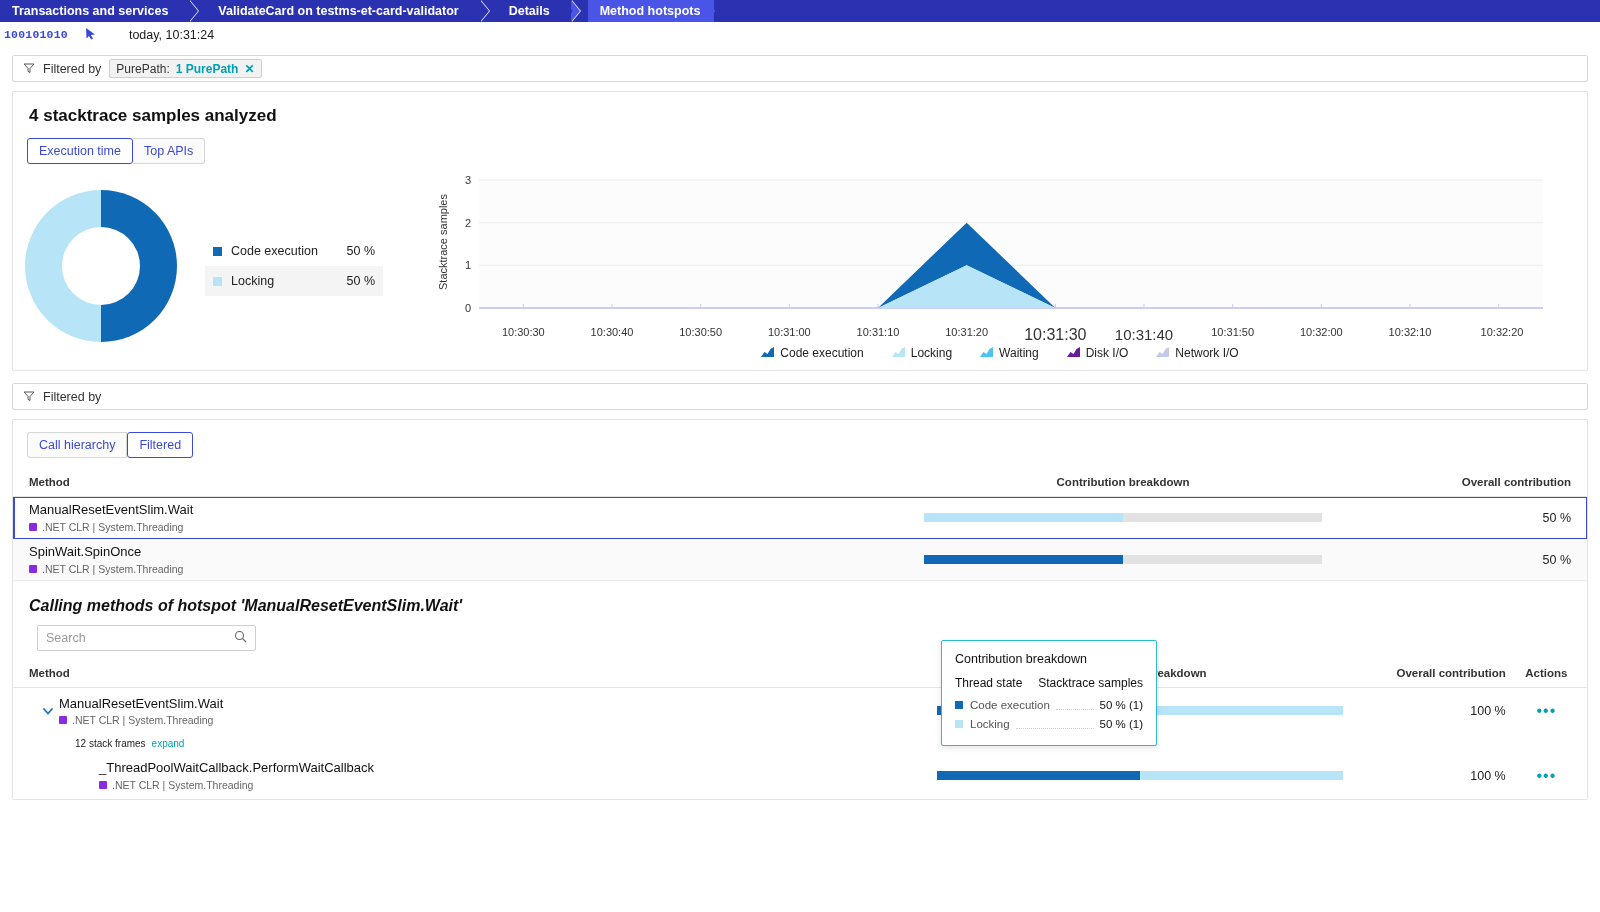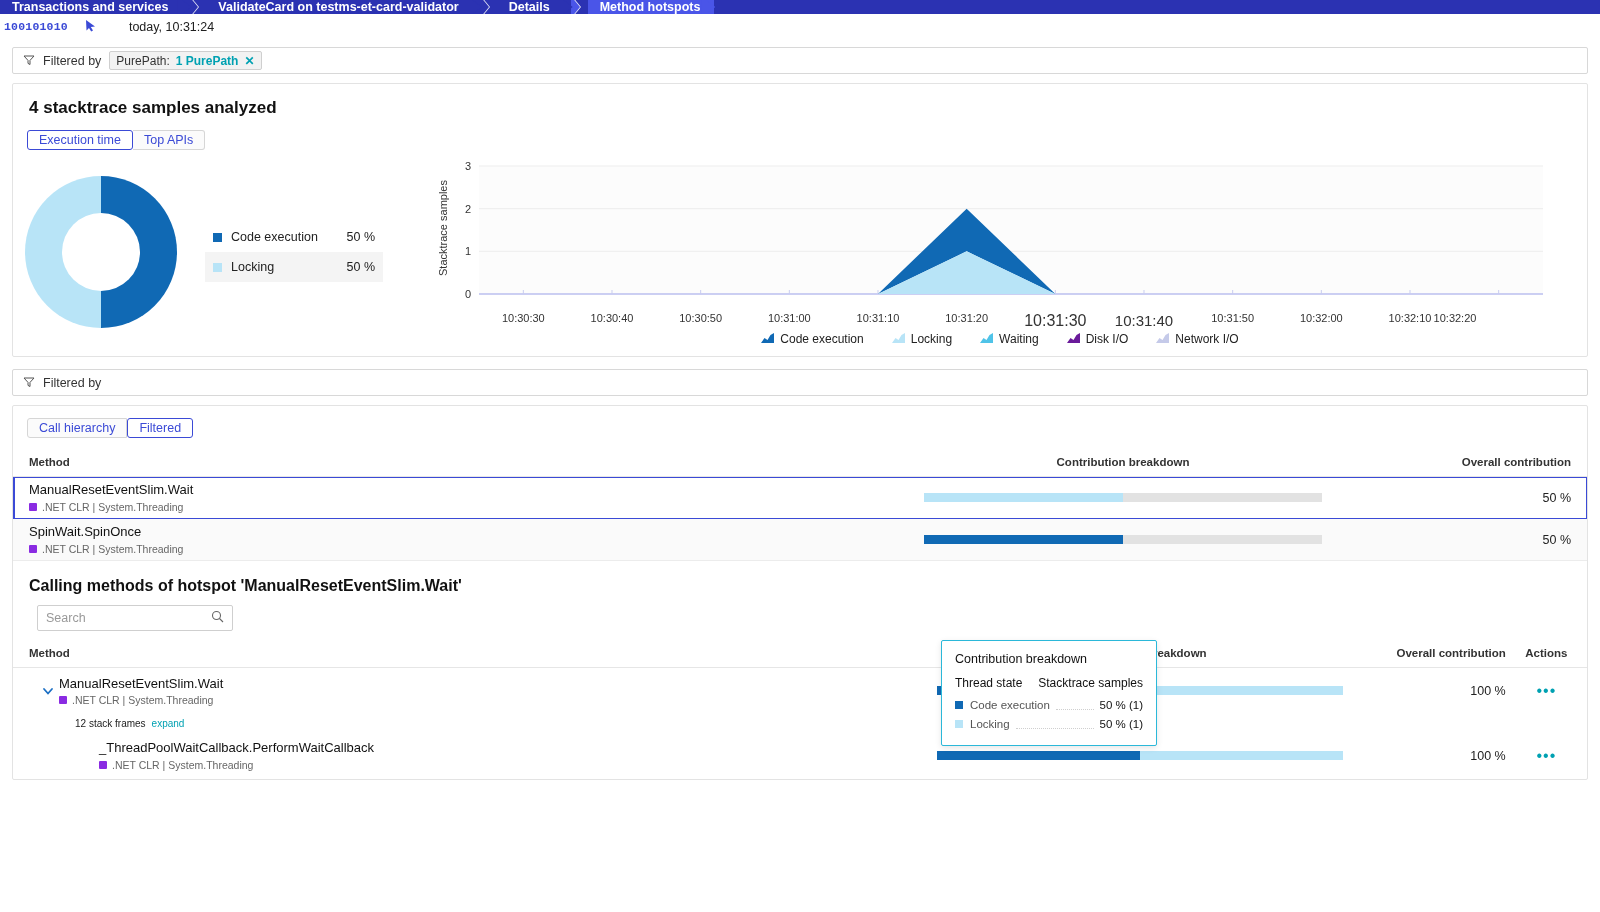--- a/index.html
+++ b/index.html
@@ -7,21 +7,21 @@
     width: 1600px; height: 912px;
     background: #ffffff;
     font-family: "Liberation Sans", sans-serif;
     color: #1a1a1a;
     overflow: hidden;
   }
   body { position: relative; }
 
   
   .breadcrumb {
-    height: 14px;
+    height: 22px;
     background: #2b32b2;
     display: flex;
     align-items: stretch;
     overflow: hidden;
   }
   .crumb {
     position: relative;
     display: flex;
     align-items: center;
     padding: 0 22px 0 12px;
@@ -138,21 +138,21 @@
   .card-title {
     font-size: 17px;
     font-weight: 700;
     color: #111;
     padding: 14px 16px 0 16px;
   }
 
   
   .tabgroup { display: inline-flex; margin: 12px 0 0 14px; }
   .tab {
-    height: 20px;
+    height: 26px;
     padding: 0 11px;
     display: flex;
     align-items: center;
     font-size: 12.5px;
     color: #3b4ad6;
     background: #fbfbfb;
     border: 1px solid #d6d6d6;
     cursor: pointer;
     white-space: nowrap;
   }
@@ -315,24 +315,25 @@
     height: 10px;
   }
   .tt-val { color: #111; font-size: 11.5px; }
 
   
   .sec-title {
     font-size: 16px;
     font-weight: 700;
     color: #111;
     padding: 16px 16px 0 16px;
+    font-style: italic;
   }
   .search-box {
     margin: 10px 0 0 24px;
-    width: 196px;
+    width: 219px;
     height: 26px;
     border: 1px solid #cfcfcf;
     border-radius: 2px;
     display: flex;
     align-items: center;
     padding: 0 8px;
     background: #fff;
   }
   .search-box input {
     flex: 1;
@@ -486,21 +487,21 @@
           <div style="position: absolute; left: 179px; transform: translateX(-50%); font-size: 11px; color: rgb(51, 51, 51); white-space: nowrap;">10:30:40</div>
           <div style="position: absolute; left: 267.667px; transform: translateX(-50%); font-size: 11px; color: rgb(51, 51, 51); white-space: nowrap;">10:30:50</div>
           <div style="position: absolute; left: 356.333px; transform: translateX(-50%); font-size: 11px; color: rgb(51, 51, 51); white-space: nowrap;">10:31:00</div>
           <div style="position: absolute; left: 445px; transform: translateX(-50%); font-size: 11px; color: rgb(51, 51, 51); white-space: nowrap;">10:31:10</div>
           <div style="position: absolute; left: 533.667px; transform: translateX(-50%); font-size: 11px; color: rgb(51, 51, 51); white-space: nowrap;">10:31:20</div>
           <div style="position: absolute; left: 622.333px; transform: translateX(-50%); font-size: 16px; color: rgb(51, 51, 51); white-space: nowrap;">10:31:30</div>
           <div style="position: absolute; left: 711px; transform: translateX(-50%); font-size: 15px; color: rgb(51, 51, 51); white-space: nowrap;">10:31:40</div>
           <div style="position: absolute; left: 799.667px; transform: translateX(-50%); font-size: 11px; color: rgb(51, 51, 51); white-space: nowrap;">10:31:50</div>
           <div style="position: absolute; left: 888.333px; transform: translateX(-50%); font-size: 11px; color: rgb(51, 51, 51); white-space: nowrap;">10:32:00</div>
           <div style="position: absolute; left: 977px; transform: translateX(-50%); font-size: 11px; color: rgb(51, 51, 51); white-space: nowrap;">10:32:10</div>
-          <div style="position: absolute; left: 1022px; transform: translateX(-50%); font-size: 11px; color: rgb(51, 51, 51); white-space: nowrap;">10:32:20</div>
+          <div style="position: absolute; left: 1069px; transform: translateX(-50%); font-size: 11px; color: rgb(51, 51, 51); white-space: nowrap;">10:32:20</div>
         </div>
       <div class="chart-legend" id="chart-legend">
           <div class="cl-item">
             <span>
         <svg width="13" height="10" viewBox="0 0 13 10">
                 <path d="M0 10 L3.5 5 L6.5 7 L9.5 2 L13 0 L13 10 Z" fill="#1069b4"></path>
               </svg>
       </span>
             <span>Code execution</span>
           </div>

